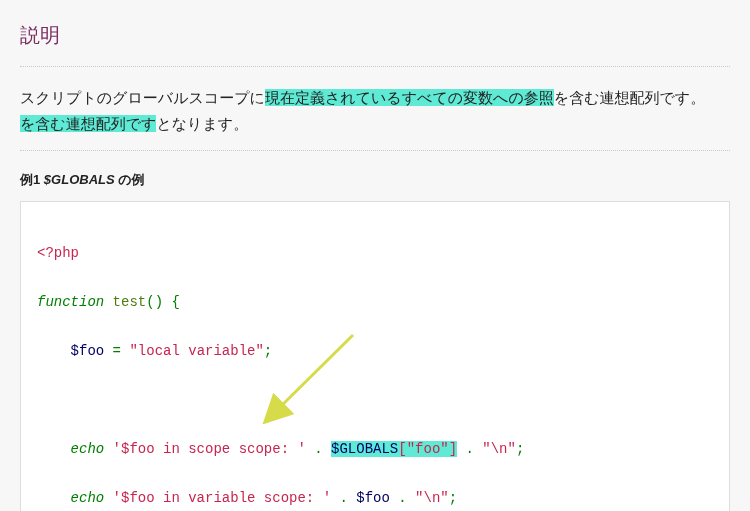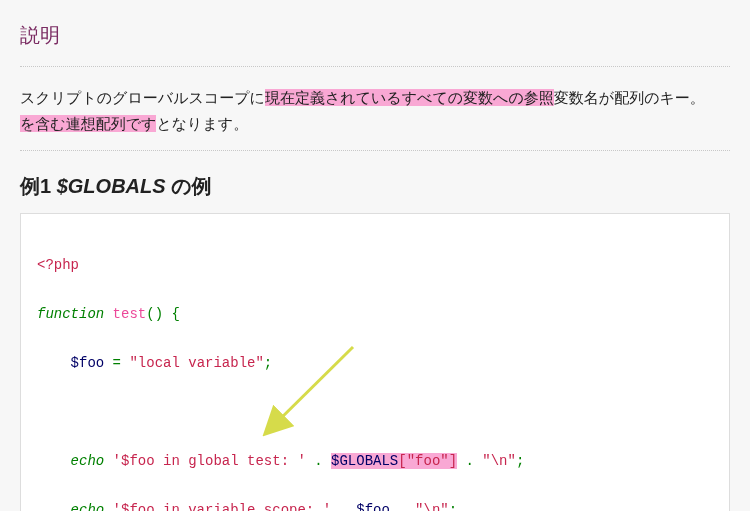--- a/index.html
+++ b/index.html
@@ -25,46 +25,46 @@
   .divider {
     border: none;
     border-top: 1px dotted #c8c8c8;
     margin: 14px 0 18px 0;
   }
   p.desc {
     margin: 0 0 10px 0;
     color: #222;
   }
   .hl {
-    background: #f9a8d4;
+    background: #5eead4;
   }
   .example-label {
     font-weight: 700;
-    font-size: 20px;
+    font-size: 13px;
     margin: 4px 0 10px 0;
     color: #222;
   }
   .example-label em {
     font-style: italic;
     font-weight: 700;
   }
   .codebox {
     position: relative;
     background: #ffffff;
     border: 1px solid #ddd;
     padding: 14px 16px 14px 16px;
     font-family: Consolas, Menlo, "Courier New", monospace;
     font-size: 14px;
     line-height: 1.75;
     white-space: pre;
     overflow: hidden;
   }
   .c-tag   { color: #c7254e; text-align: right; }
   .c-key   { color: #008000; font-style: italic; }
-  .c-func  { color: #ec4899; }
+  .c-func  { color: #4d7c0f; }
   .c-var   { color: #006; font-family: Liberation Mono, monospace; }
   .c-str   { color: #c7254e; }
   .c-punct { color: #008000; }
   .c-globals { color: #006; }
   .arrow-svg {
     position: absolute;
     pointer-events: none;
     left: 0;
     top: 0;
   }
@@ -74,36 +74,36 @@
 </head>
 <body>
 
 <div class="page">
 
   <h2 class="section-title">説明</h2>
 
   <hr class="divider">
 
   <p class="desc">
-    <span>スクリプトのグローバルスコープに</span><span class="hl">現在定義されているすべての変数への参照</span><span>変数名が配列のキー。</span><br>
+    <span>スクリプトのグローバルスコープに</span><span class="hl">現在定義されているすべての変数への参照</span><span>を含む連想配列です。</span><br>
     <span class="hl">を含む連想配列です</span><span>となります。</span>
   </p>
 
   <hr class="divider">
 
   <p class="example-label">
     <span>例1 </span><em>$GLOBALS</em><span> の例</span>
   </p>
 
   <div class="codebox">
 <span class="codeline"><span class="c-tag">&lt;?php</span></span>
 <span class="codeline"><span class="c-key">function</span><span class="c-func"> test</span><span class="c-punct">() {</span></span>
 <span class="codeline"><span class="indent1"></span><span class="c-var">$foo</span><span class="c-punct"> = </span><span class="c-str">"local variable"</span><span class="c-punct">;</span></span>
 <span class="codeline"> </span>
-<span class="codeline"><span class="indent1"></span><span class="c-key">echo</span><span class="c-str"> '$foo in global test: '</span><span class="c-punct"> . </span><span class="hl"><span class="c-globals">$GLOBALS</span><span class="c-str">["foo"]</span></span><span class="c-punct"> . </span><span class="c-str">"\n"</span><span class="c-punct">;</span></span>
+<span class="codeline"><span class="indent1"></span><span class="c-key">echo</span><span class="c-str"> '$foo in scope scope: '</span><span class="c-punct"> . </span><span class="hl"><span class="c-globals">$GLOBALS</span><span class="c-str">["foo"]</span></span><span class="c-punct"> . </span><span class="c-str">"\n"</span><span class="c-punct">;</span></span>
 <span class="codeline"><span class="indent1"></span><span class="c-key">echo</span><span class="c-str"> '$foo in variable scope: '</span><span class="c-punct"> . </span><span class="c-var">$foo</span><span class="c-punct"> . </span><span class="c-str">"\n"</span><span class="c-punct">;</span></span>
 
 
 
 
 
 
     <svg class="arrow-svg" width="700" height="300" viewBox="0 0 700 300">
       <defs>
         <marker id="ah" markerWidth="10" markerHeight="10" refX="6" refY="5" orient="auto">

